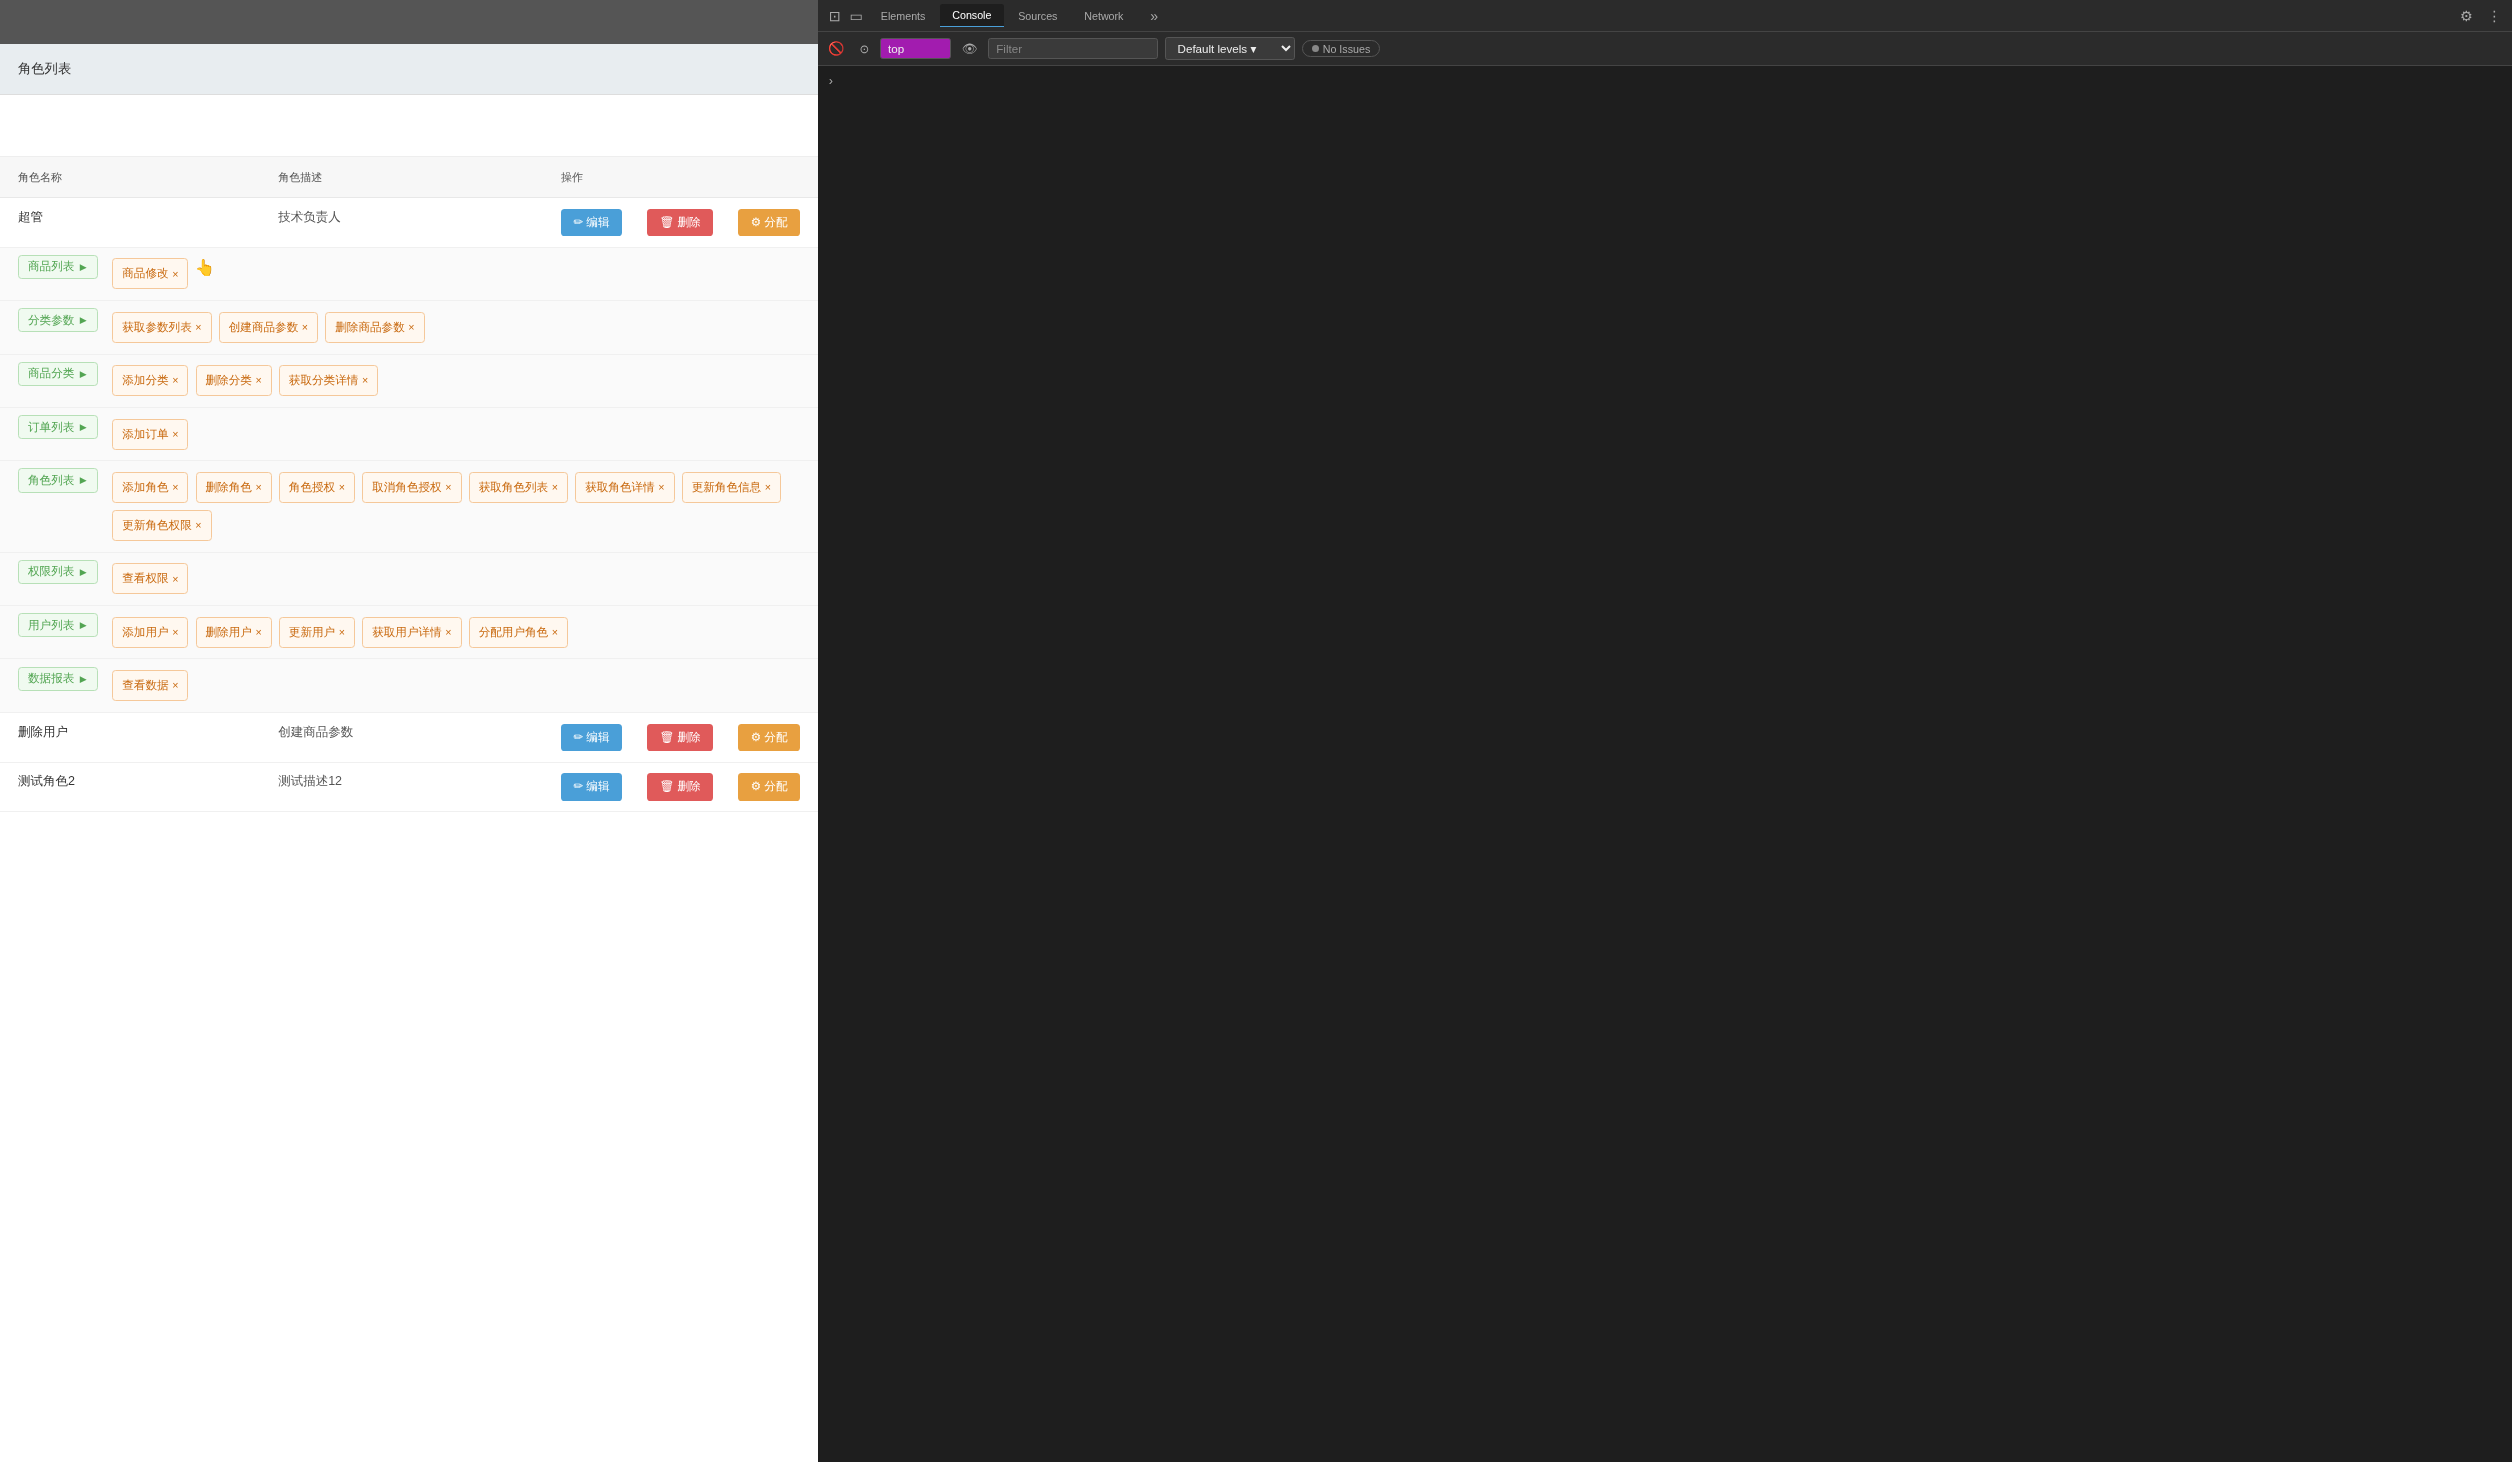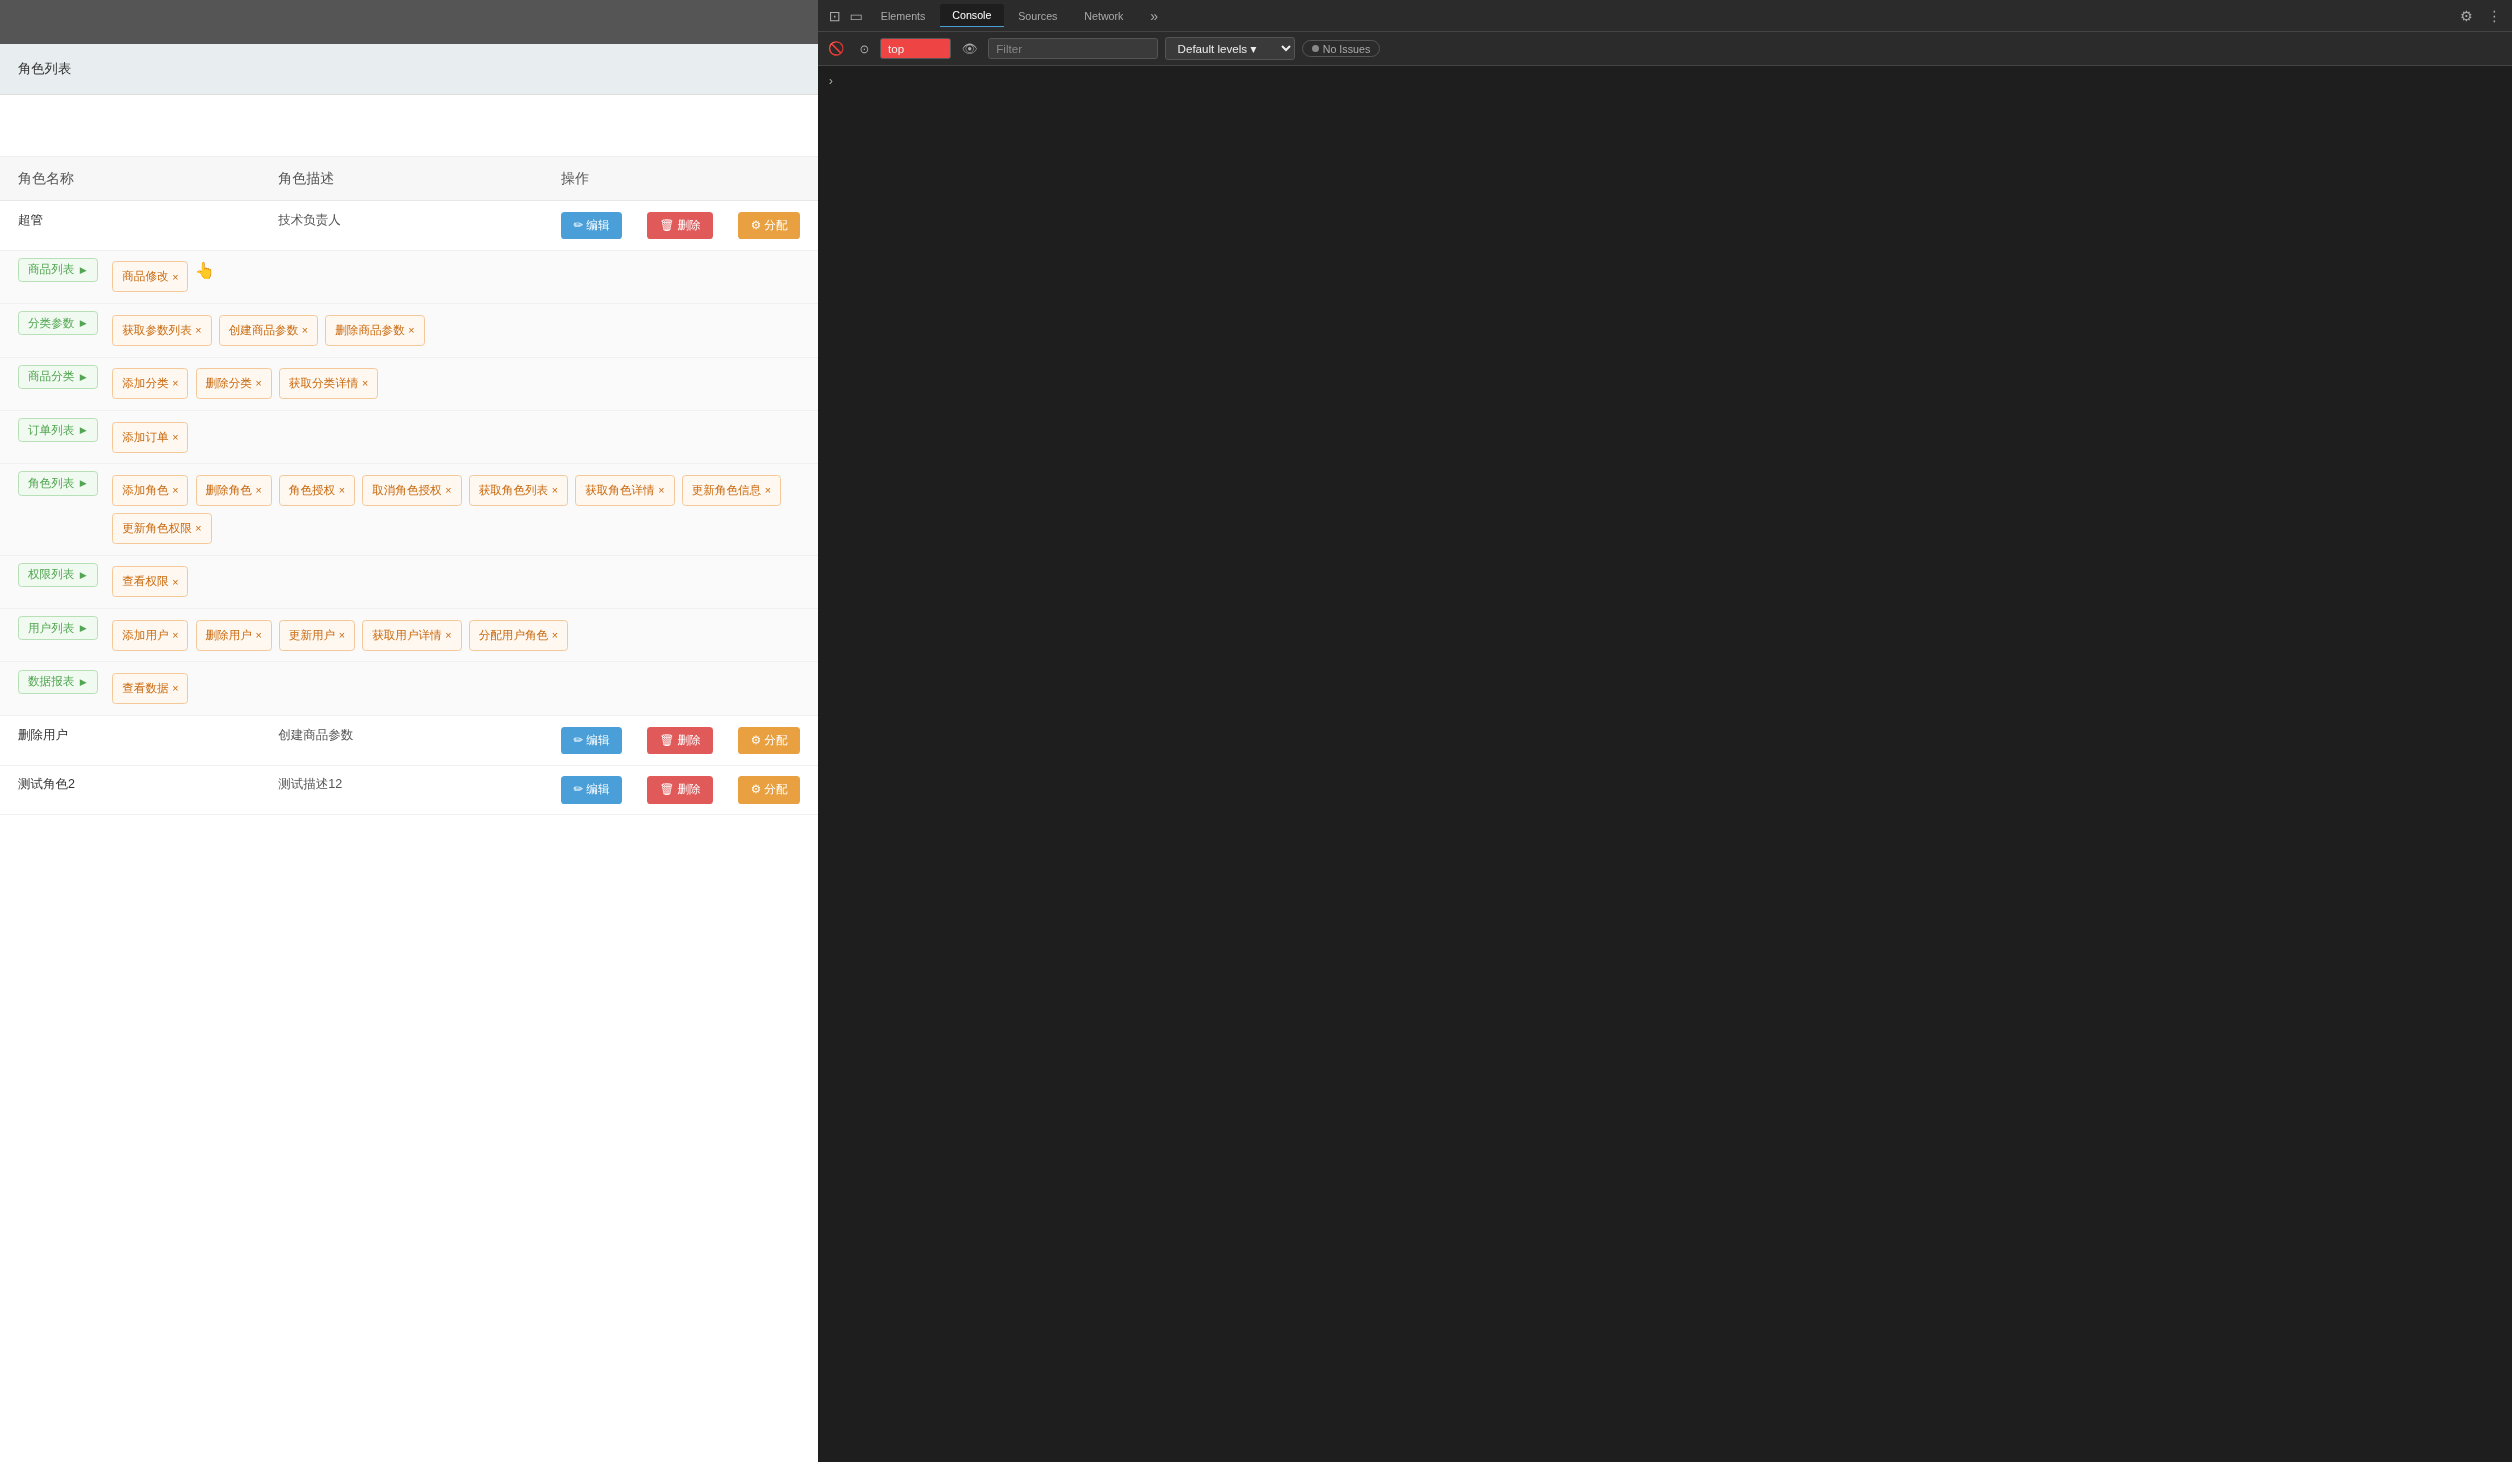--- a/index.html
+++ b/index.html
@@ -54,21 +54,21 @@
     thead tr {
       background: #f7f7f7;
       border-bottom: 0.9px solid #e8e8e8;
     }
 
     thead th {
       padding: 12.5px 18px;
       text-align: left;
       font-weight: 500;
       color: #555;
-      font-size: 14px;
+      font-size: 11px;
     }
 
     .col-name { width: 294px; }
     .col-desc { width: 320px; }
     .col-action { width: 205px; }
 
     tbody tr {
       border-bottom: 0.9px solid #f0f0f0;
     }
 
@@ -247,21 +247,21 @@
       background: none;
       border: none;
       color: #aaa;
       cursor: pointer;
       padding: 3.6px;
       border-radius: 2.7px;
       font-size: 12.5px;
     }
 
     .top-select {
-      background: #ef4444;
+      background: #a21caf;
       border: 0.9px solid #555;
       color: #eee;
       padding: 2.7px 21.4px 2.7px 7.1px;
       border-radius: 2.7px;
       font-size: 11.6px;
       cursor: pointer;
       appearance: none;
       min-width: 71px;
     }
 

